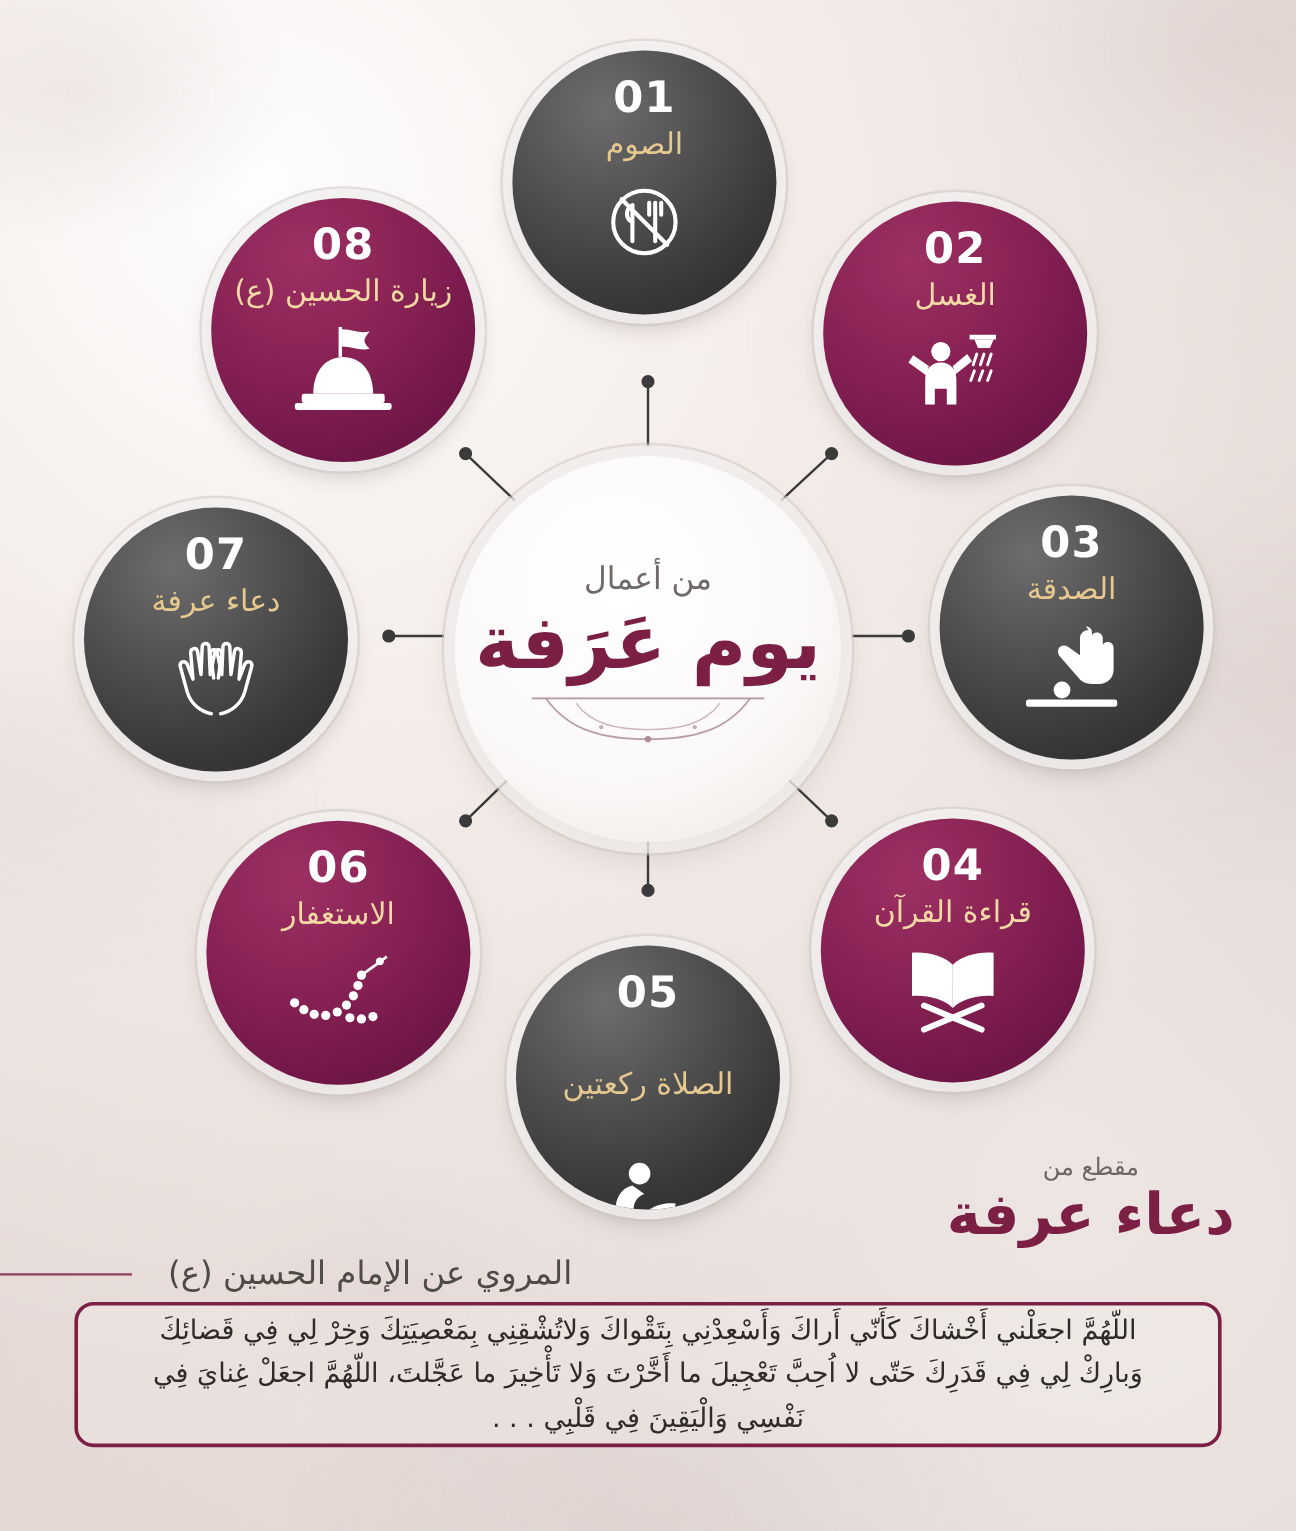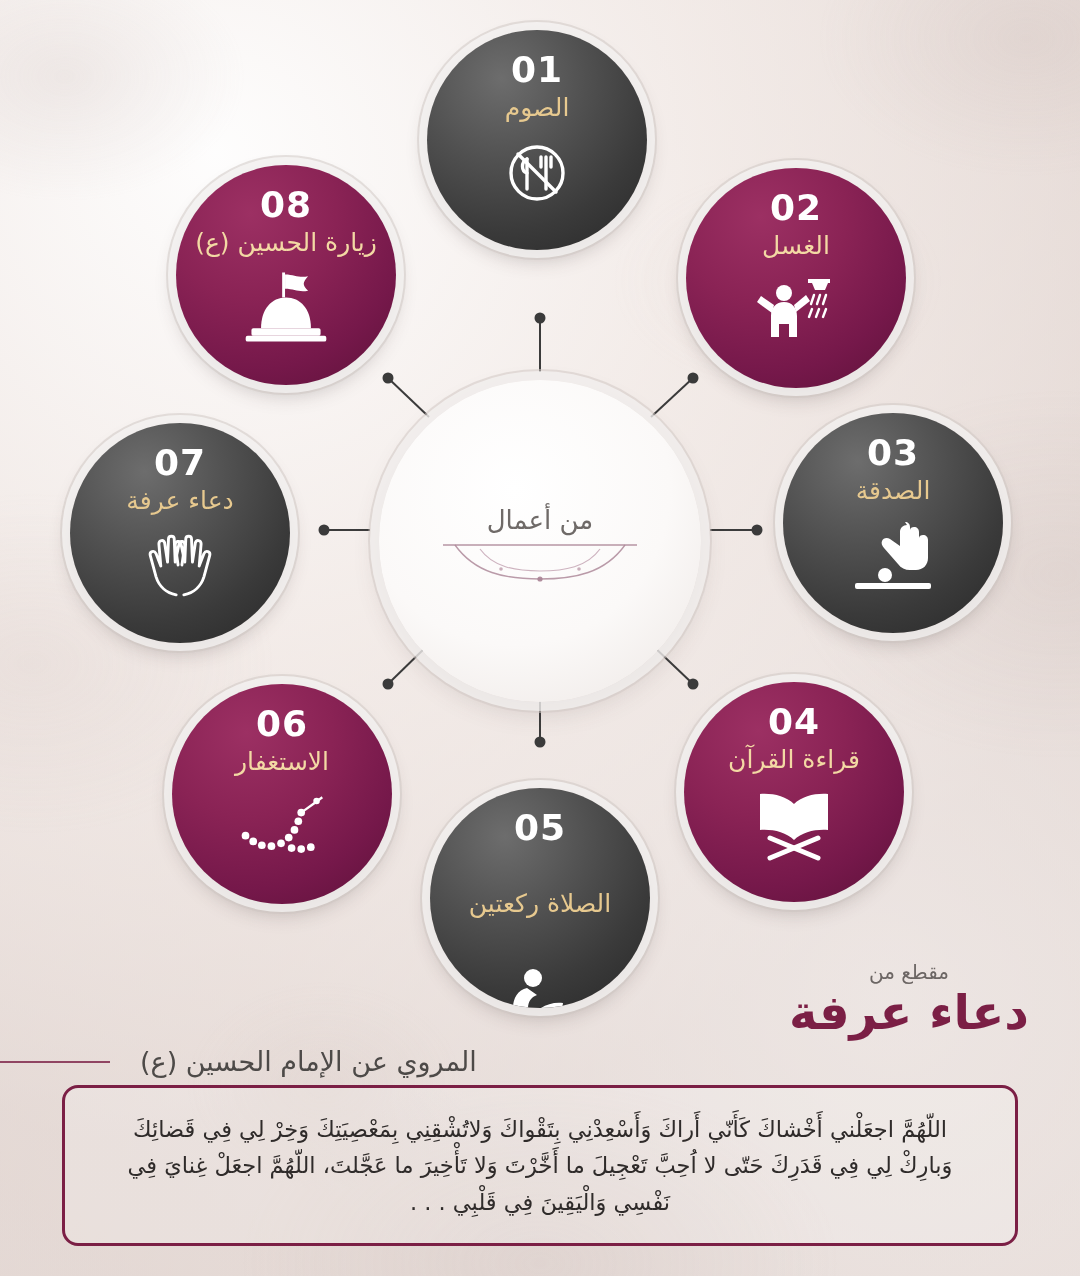--- a/index.html
+++ b/index.html
@@ -139,21 +139,21 @@
   .node .glyph {
     margin-top: 8px;
     width: 96px;
     height: 86px;
     display: flex;
     align-items: center;
     justify-content: center;
   }
 
   
-  #node-01 { left: 427px; top: 30px; text-align: right; }
+  #node-01 { left: 427px; top: 42px; text-align: right; }
   #node-02 { left: 686px; top: 168px; }
   #node-03 { left: 783px; top: 413px; }
   #node-04 { left: 684px; top: 682px; }
   #node-05 { left: 430px; top: 788px; gap: 38px; }
   #node-06 { left: 172px; top: 684px; }
   #node-07 { left: 70px; top: 423px; }
   #node-08 { left: 176px; top: 165px; }
 
   
   #bottom-logo {
@@ -195,21 +195,21 @@
     flex: 0 0 110px;
     height: 2px;
     background: #7b1f45;
     opacity: 0.8;
   }
   #dua-box {
     position: absolute;
     left: 62px;
     right: 62px;
     top: 1085px;
-    height: 161px;
+    height: 121px;
     border: 3px solid #7b1f45;
     border-radius: 16px;
     background: rgba(255,255,255,0.18);
     box-sizing: border-box;
     padding: 16px 42px;
     display: flex;
     align-items: center;
     justify-content: center;
   }
   #dua-text {
@@ -251,20 +251,21 @@
       <line x1="370" y1="530" x2="324" y2="530"></line>
         <circle cx="324" cy="530" r="4.5"></circle>
 
       <line x1="429" y1="417" x2="388" y2="378"></line>
         <circle cx="388" cy="378" r="4.5"></circle>
     </g>
   </svg>
 
   <div id="center-node">
     <div id="center-sub">من أعمال</div>
+    <div id="center-title">يوم عَرَفة</div>
     <svg id="center-orn" width="210" height="48" viewBox="0 0 210 48">
       <path d="M8 6 H202" stroke="#8d5a72" stroke-width="1.6" fill="none" opacity="0.85"></path>
       <path d="M20 6 C40 34, 70 40, 105 40 C140 40, 170 34, 190 6" stroke="#8d5a72" stroke-width="1.4" fill="none" opacity="0.8"></path>
       <path d="M45 10 C58 28, 80 32, 105 32 C130 32, 152 28, 165 10" stroke="#a87a90" stroke-width="1.2" fill="none" opacity="0.75"></path>
       <circle cx="105" cy="40" r="2.6" fill="#8d5a72" opacity="0.9"></circle>
       <circle cx="66" cy="30" r="1.8" fill="#a87a90" opacity="0.8"></circle>
       <circle cx="144" cy="30" r="1.8" fill="#a87a90" opacity="0.8"></circle>
     </svg>
   </div>
 

